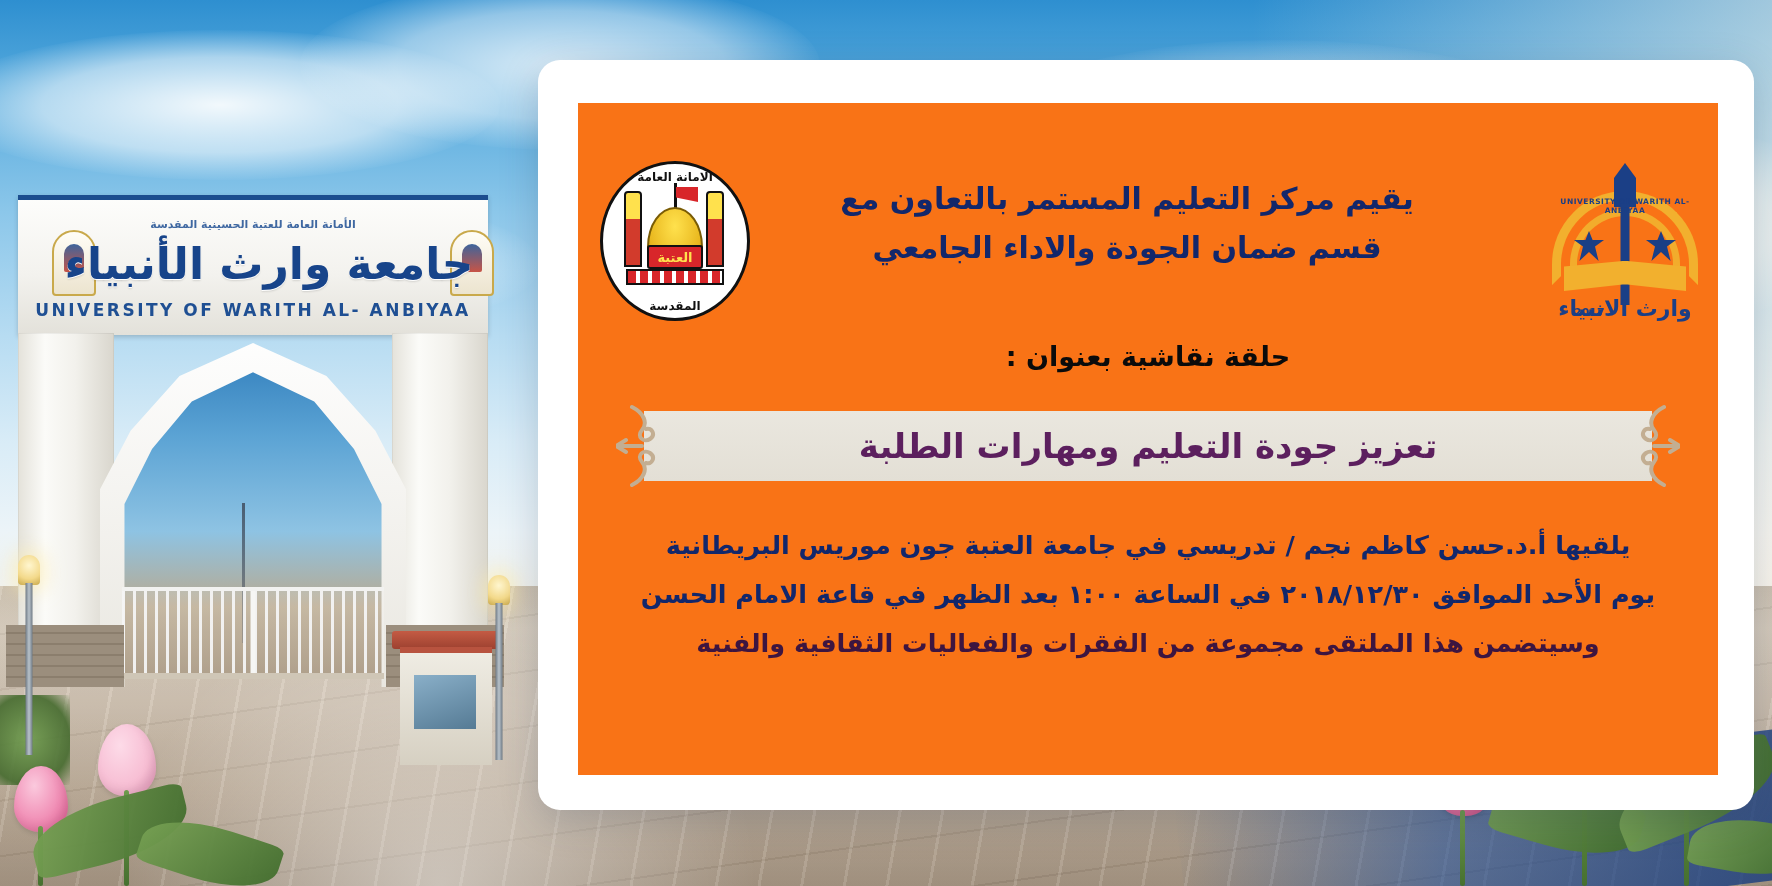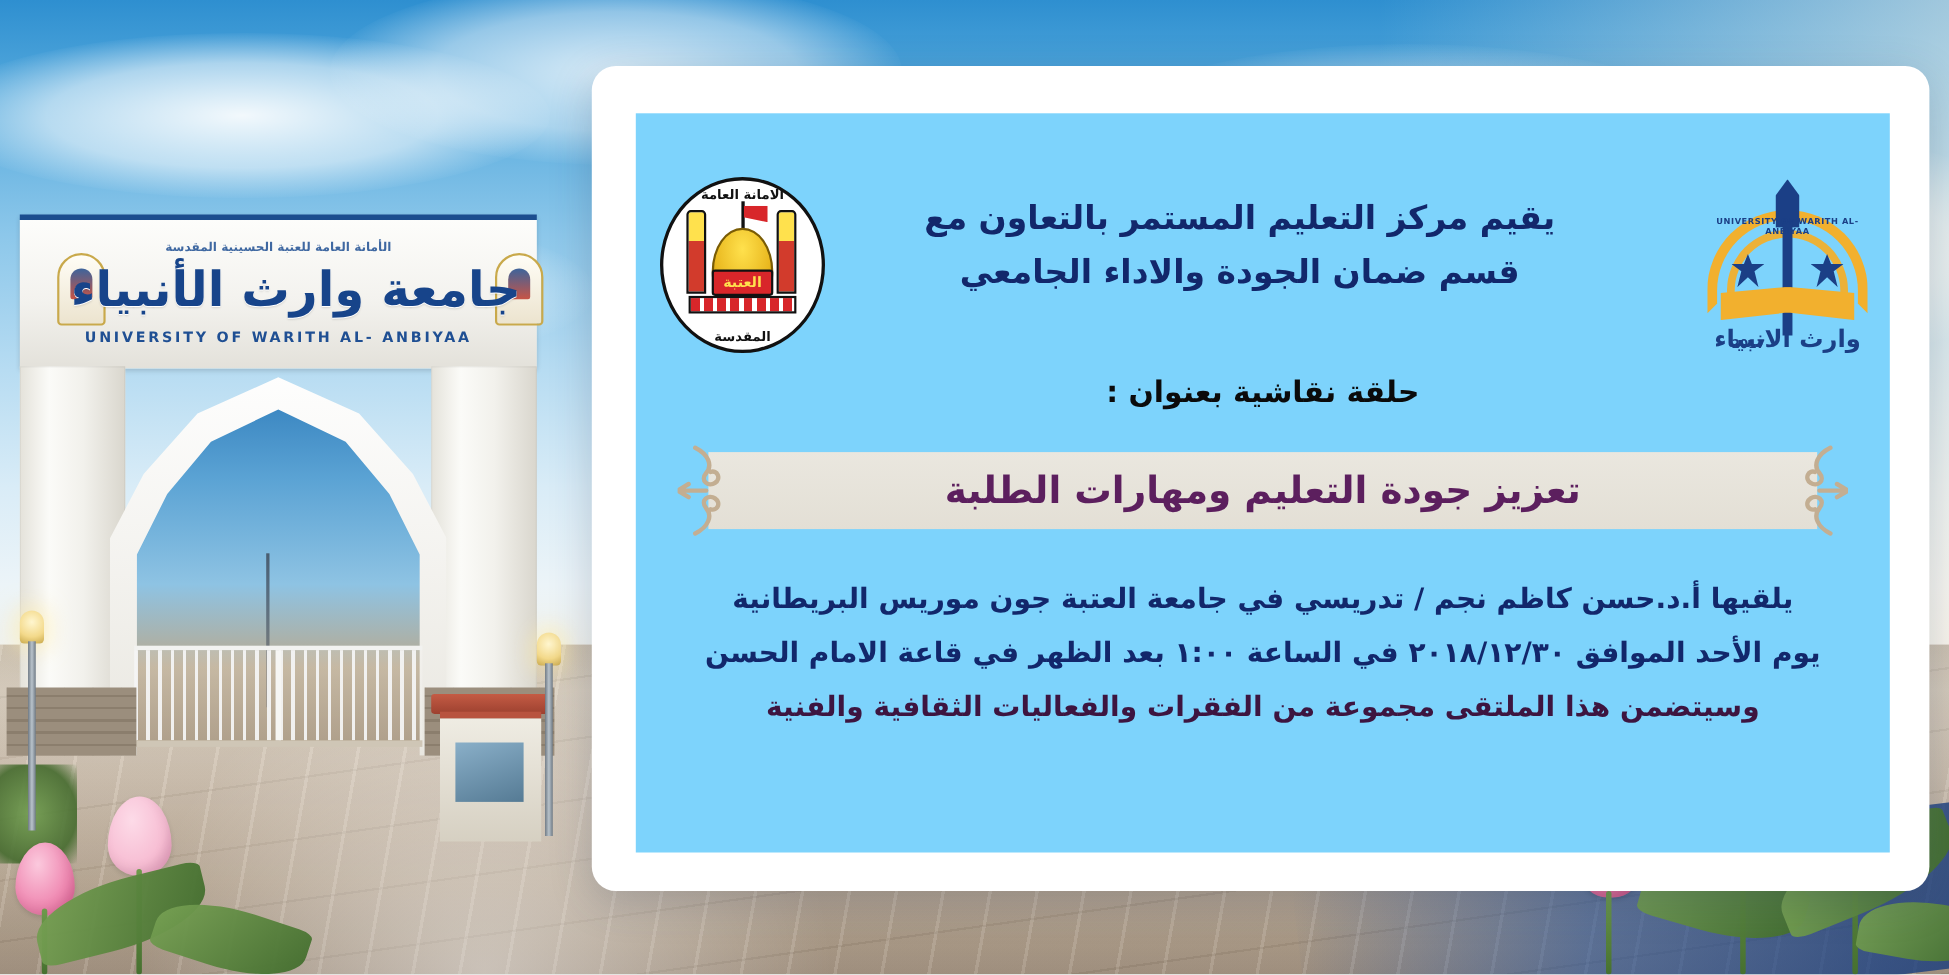--- a/index.html
+++ b/index.html
@@ -92,21 +92,21 @@
   .gate-sign-main {
     position:absolute; left:0; right:0; top:38px;
     text-align:center; color:#17448a;
     font-size:44px; font-weight:700; letter-spacing:2px;
     text-shadow:0 1px 0 #fff, 0 2px 2px rgba(0,0,0,.12);
     padding-left:32px;
   }
   .gate-sign-en {
     position:absolute; left:0; right:0; top:100px;
     text-align:center; color:#1f4f93;
-    font-size:13px; font-weight:700; letter-spacing:2.5px;
+    font-size:17px; font-weight:700; letter-spacing:2.5px;
   }
   .gate-badge {
     position:absolute; top:30px; width:44px; height:66px;
     background:linear-gradient(to bottom,#fffdf6,#ece4cf);
     border:2px solid #c9a94b; border-radius:22px 22px 4px 4px;
   }
   .gate-badge.left  { left:34px; }
   .gate-badge.right { left:432px; }
   .gate-badge:after {
     content:""; position:absolute; left:50%; top:12px; transform:translateX(-50%);
@@ -237,21 +237,21 @@
     position:absolute;
     left:538px; top:60px; width:1216px; height:750px;
     background:#ffffff;
     border-radius:22px;
     box-shadow:0 10px 38px rgba(40,60,90,.22);
     z-index:10;
   }
   .card-inner {
     position:absolute;
     left:578px; top:103px; width:1140px; height:672px;
-    background:#7dd3fc;
+    background:#f97316;
     z-index:11;
     padding:0;
   }
 
   
   .hdr {
     position:absolute; left:0; top:48px; width:1140px; height:170px;
   }
   .hdr-title {
     position:absolute; right:232px; left:190px; top:24px;

